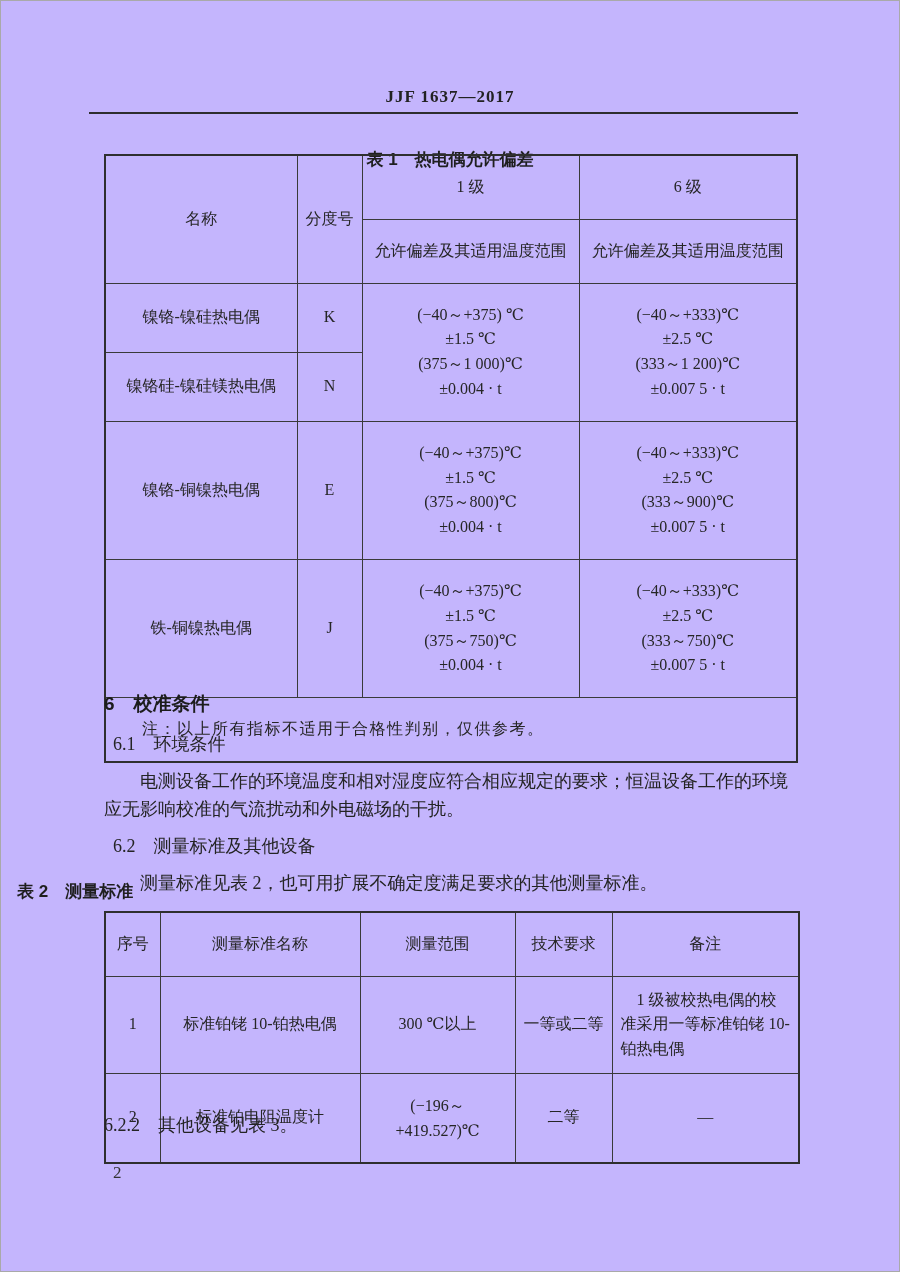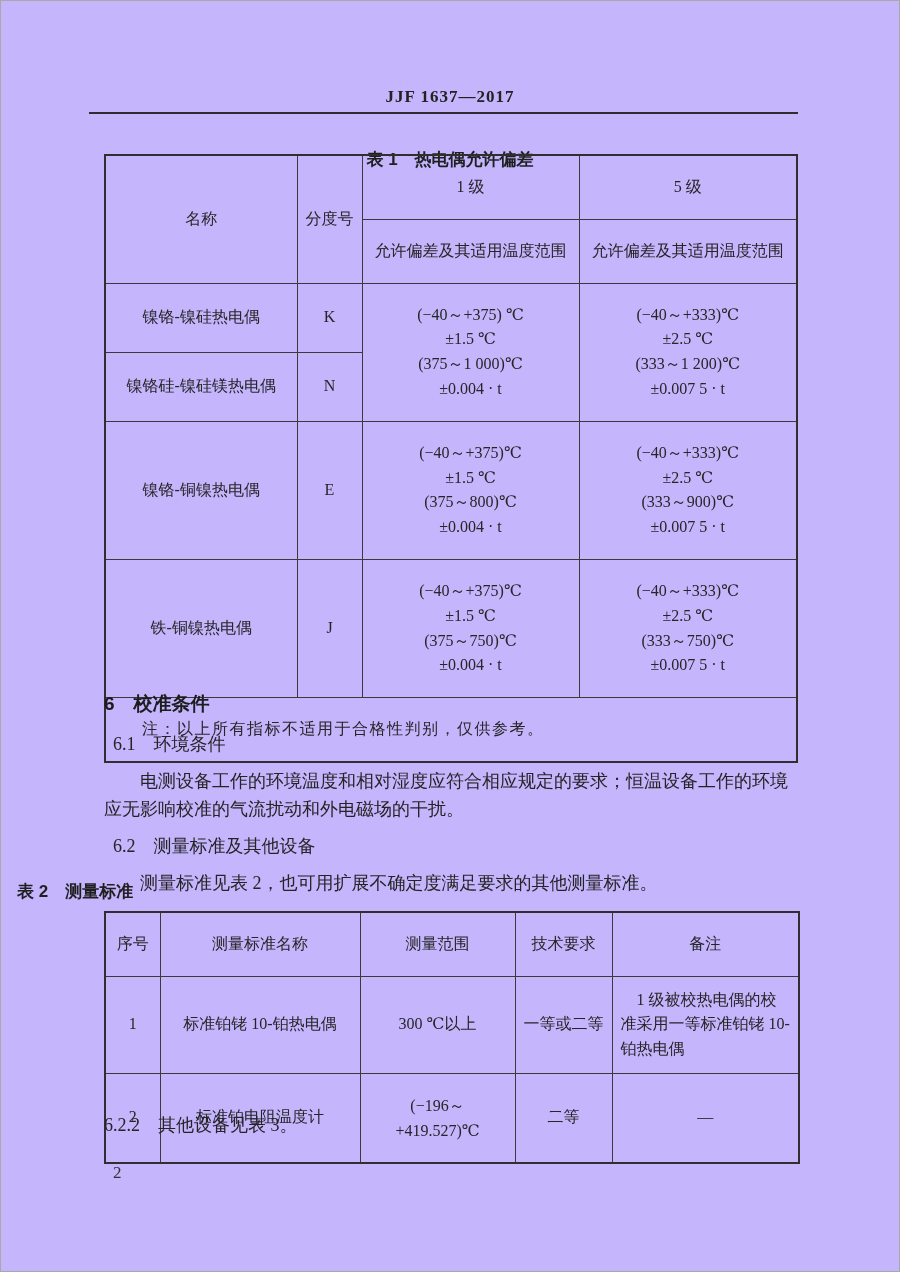--- a/index.html
+++ b/index.html
@@ -104,21 +104,21 @@
       <col style="width:192px">
         <col style="width:65px">
         <col style="width:217px">
         <col style="width:218px">
     </colgroup>
     <thead>
       <tr style="height:29px">
         <th rowspan="2">名称</th>
         <th rowspan="2">分度号</th>
         <th>1 级</th>
-        <th>5 级</th>
+        <th>6 级</th>
       </tr>
       <tr style="height:35px">
         <th>允许偏差及其适用温度范围</th>
         <th>允许偏差及其适用温度范围</th>
       </tr>
     </thead>
     <tbody>
       <tr style="height:65px">
         <td>镍铬-镍硅热电偶</td>
         <td>K</td>

